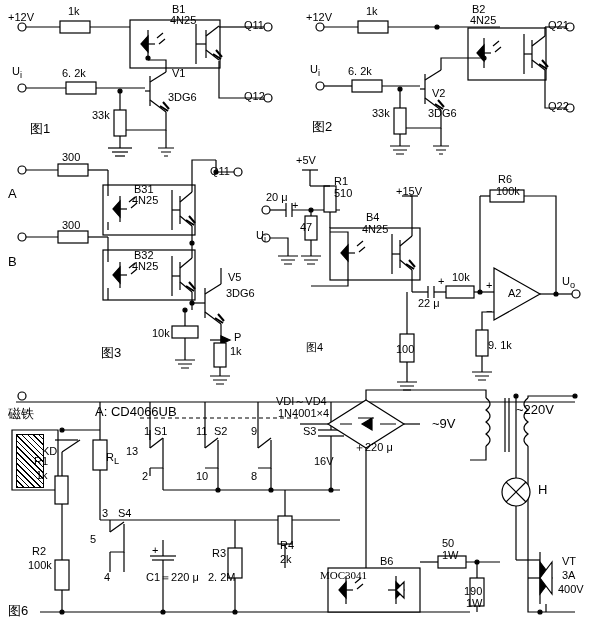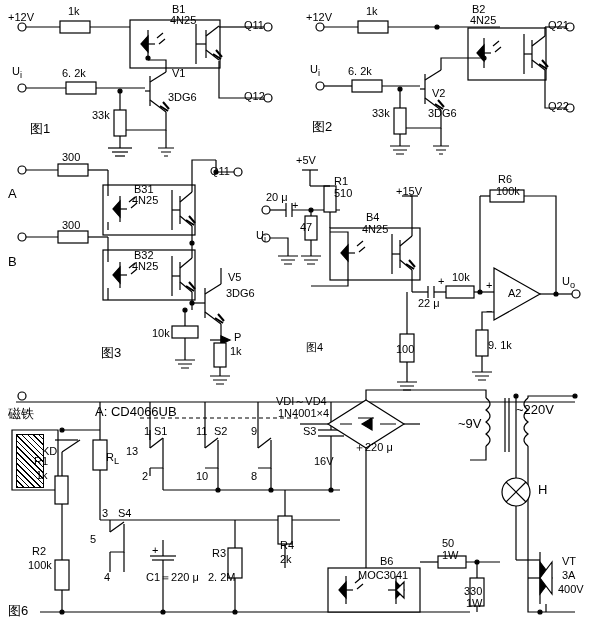--- a/index.html
+++ b/index.html
@@ -486,27 +486,27 @@
 <div class="lbl" style="left:146px;top:572px;">C1＝220 μ</div>
 <div class="lbl" style="left:152px;top:545px;">+</div>
 <div class="lbl" style="left:212px;top:548px;">R3</div>
 <div class="lbl" style="left:208px;top:572px;">2. 2M</div>
 <div class="lbl" style="left:280px;top:540px;">R4</div>
 <div class="lbl" style="left:280px;top:554px;">2k</div>
 <div class="lbl" style="left:276px;top:396px;">VDI～VD4</div>
 <div class="lbl" style="left:278px;top:408px;">1N4001×4</div>
 <div class="lbl" style="left:306px;top:442px;margin-left:48px;">＋220 μ</div>
 <div class="lbl" style="left:314px;top:456px;">16V</div>
-<div class="lbl big" style="left:458px;top:418px;">~9V</div>
+<div class="lbl big" style="left:432px;top:418px;">~9V</div>
 <div class="lbl big" style="left:516px;top:404px;">~220V</div>
 <div class="lbl big" style="left:538px;top:484px;">H</div>
 <div class="lbl" style="left:380px;top:556px;">B6</div>
-<div class="lbl" style="left:358px;top:570px;">MOC3041</div>
+<div class="lbl" style="left:320px;top:570px;font-family:Liberation Serif, serif;">MOC3041</div>
 <div class="lbl" style="left:442px;top:538px;">50</div>
 <div class="lbl" style="left:442px;top:550px;">1W</div>
-<div class="lbl" style="left:464px;top:586px;">330</div>
+<div class="lbl" style="left:464px;top:586px;">190</div>
 <div class="lbl" style="left:466px;top:598px;">1W</div>
 <div class="lbl" style="left:562px;top:556px;">VT</div>
 <div class="lbl" style="left:562px;top:570px;">3A</div>
 <div class="lbl" style="left:558px;top:584px;">400V</div>
 <div class="fig" style="left:8px;top:602px;">图6</div>
 
 </div>
 
 </body></html>

